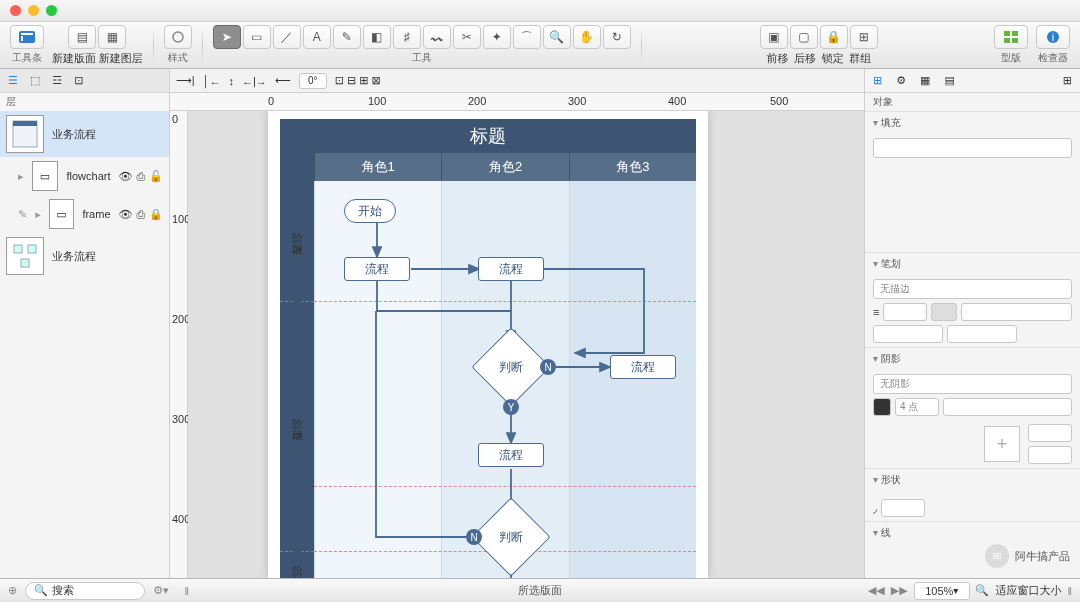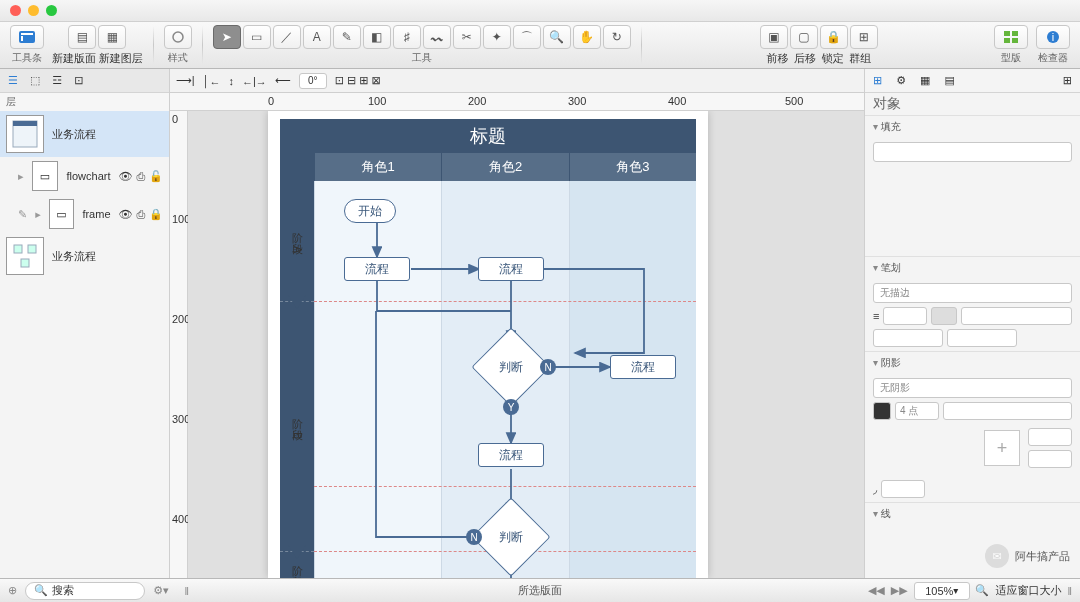--- a/index.html
+++ b/index.html
@@ -240,21 +240,21 @@
         <span>⟵</span>
       <input value="0°" style="">
       <span>⊡ ⊟ ⊞ ⊠</span>
     </div>
     <div class="ruler-h">
       <span style="left:98px">0</span>
       <span style="left:198px">100</span>
       <span style="left:298px">200</span>
       <span style="left:398px">300</span>
       <span style="left:498px">400</span>
-      <span style="left:615px">500</span>
+      <span style="left:600px">500</span>
     </div>
     <div class="workspace">
       <div class="ruler-v">
         <span style="top:2px">0</span>
         <span style="top:102px">100</span>
         <span style="top:202px">200</span>
         <span style="top:302px">300</span>
         <span style="top:402px">400</span>
       </div>
       <div class="canvas-bg">
@@ -326,21 +326,21 @@
   </div>
 
   <div class="sidebar-right">
     <div class="sr-tabs">
       <span class="sel">⊞</span>
       <span>⚙</span>
       <span>▦</span>
       <span>▤</span>
       <span style="margin-left:auto">⊞</span>
     </div>
-    <div style="padding:2px 8px;font-size:14px;color:#666">对象</div>
+    <div style="padding:2px 8px;font-size:10px;color:#666">对象</div>
     <div class="sr-sect">填充</div>
     <div class="sr-body">
         <div class="sr-field">&nbsp;</div>
       </div>
     <div style="height:90px"></div>
     <div class="sr-sect">笔划</div>
     <div class="sr-body">
       <div class="sr-field">无描边</div>
       <div class="sr-row">
         <span>≡</span>
@@ -362,20 +362,21 @@
         <div class="sr-mini" style="flex:1"></div>
       </div>
       <div class="sr-row" style="justify-content:flex-end;gap:8px;margin-top:8px">
         <div style="width:36px;height:36px;border:1px solid #c8c8c8;background:#fff;display:flex;align-items:center;justify-content:center;color:#aaa;font-size:18px">+</div>
         <div style="display:flex;flex-direction:column;gap:4px">
           <div class="sr-mini"></div>
           <div class="sr-mini"></div>
         </div>
       </div>
     </div>
+    <div class="sr-sect">形状</div>
     <div class="sr-body">
       <div class="sr-row">
         <span>◞</span>
         <div class="sr-mini"></div>
       </div>
     </div>
     <div class="sr-sect">线</div>
   </div>
 </div>
 

